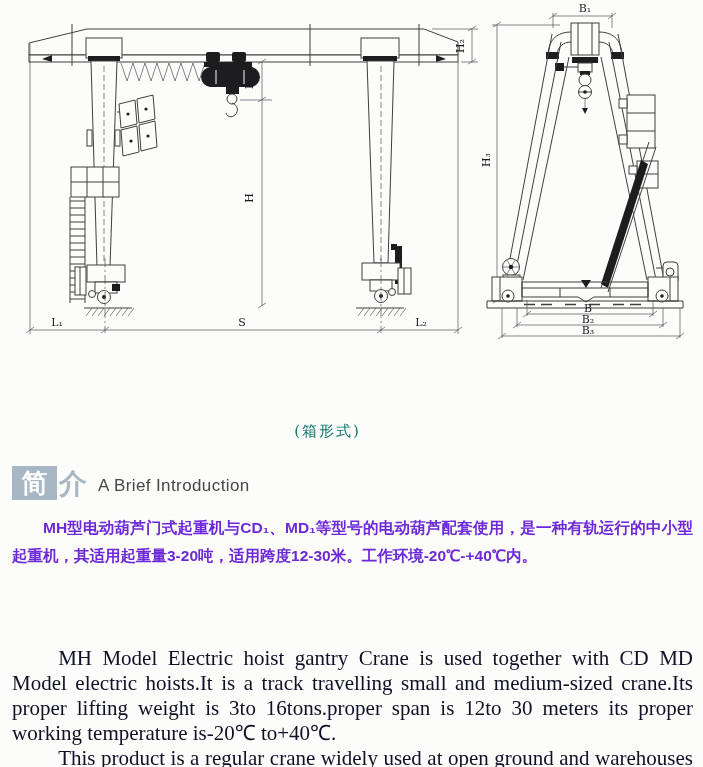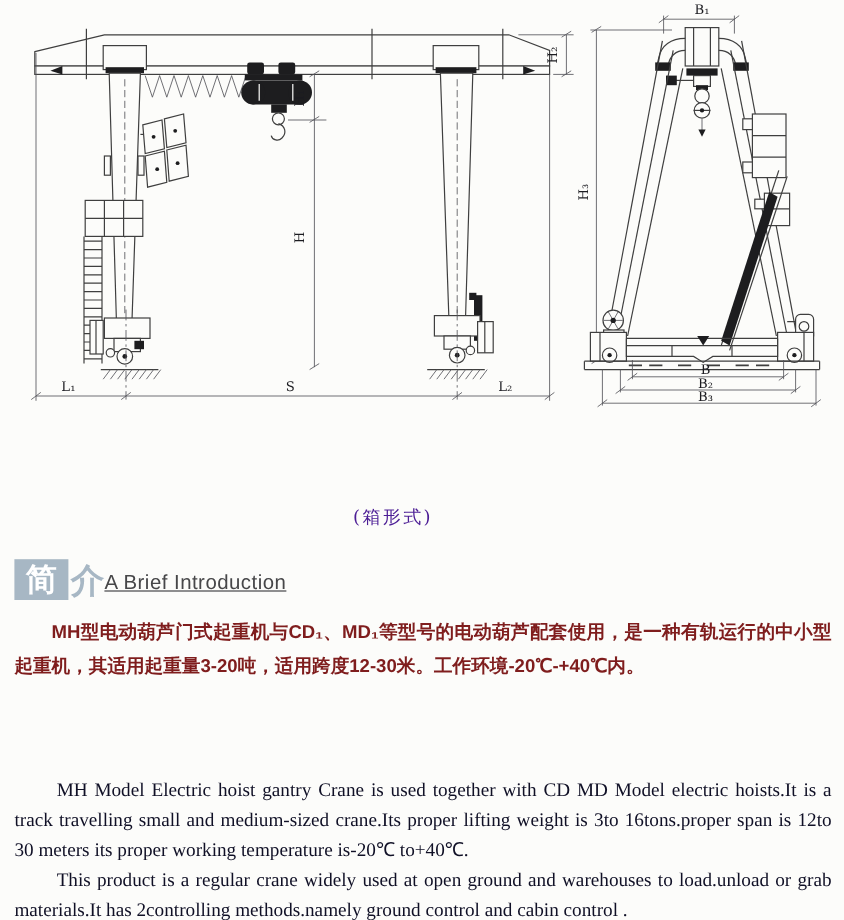--- a/index.html
+++ b/index.html
@@ -17,49 +17,49 @@
   .d-dark   { fill:#1d1d1f; stroke:none; }
   .d-dash   { fill:none; stroke:#55555a; stroke-width:0.7; stroke-dasharray:6 3; }
   .d-dashdot{ fill:none; stroke:#55555a; stroke-width:0.7; stroke-dasharray:9 3 2 3; }
   .d-text   { font-family:"DejaVu Serif", serif; font-size:11px; fill:#1b1b20; }
   .drawing  { position:absolute; top:0; left:0; }
 
   .caption {
     position:absolute; top:422px; left:0; width:655px;
     text-align:center;
     font-family:"DejaVu Serif", serif;
-    font-size:15px; color:#4c1d95; letter-spacing:2px;
+    font-size:15px; color:#0f766e; letter-spacing:2px;
   }
   .intro-header {
     position:absolute; top:466px; left:12px;
     display:flex; align-items:flex-end;
   }
   .badge-box {
     width:45px; height:34px; background:#a7b7c4;
     color:#ffffff; font-size:26px; font-weight:bold;
     display:flex; align-items:center; justify-content:center;
     line-height:1;
   }
   .badge-side {
     color:#a7b7c4; font-size:28px; font-weight:bold;
     line-height:1; margin-left:2px; padding-bottom:2px;
   }
   .intro-title {
     font-size:17px; color:#474749; letter-spacing:0.4px;
-    padding-bottom:4px;text-decoration:underline;
+    margin-left:11px; padding-bottom:4px;
   }
   .zh-block { position:absolute; top:514px; left:12px; right:10px; }
   .zh-block p {
     margin:0; font-weight:700; font-size:15.5px; line-height:28px;
-    color:#7f1d1d; text-align:justify; text-indent:2em;
+    color:#6d28d9; text-align:justify; text-indent:2em;
   }
   .en-block { position:absolute; top:646px; left:12px; right:10px; }
   .en-block p {
     margin:0; font-family:"Liberation Serif", serif;
-    font-size:16px; line-height:25px; color:#101026;
+    font-size:21px; line-height:25px; color:#101026;
     text-align:justify; text-indent:2.2em;
   }
 </style>
 </head>
 <body>
 
 <svg class="drawing" width="703" height="352" viewBox="0 0 703 352" xmlns="http://www.w3.org/2000/svg">
 
   <g>
 

